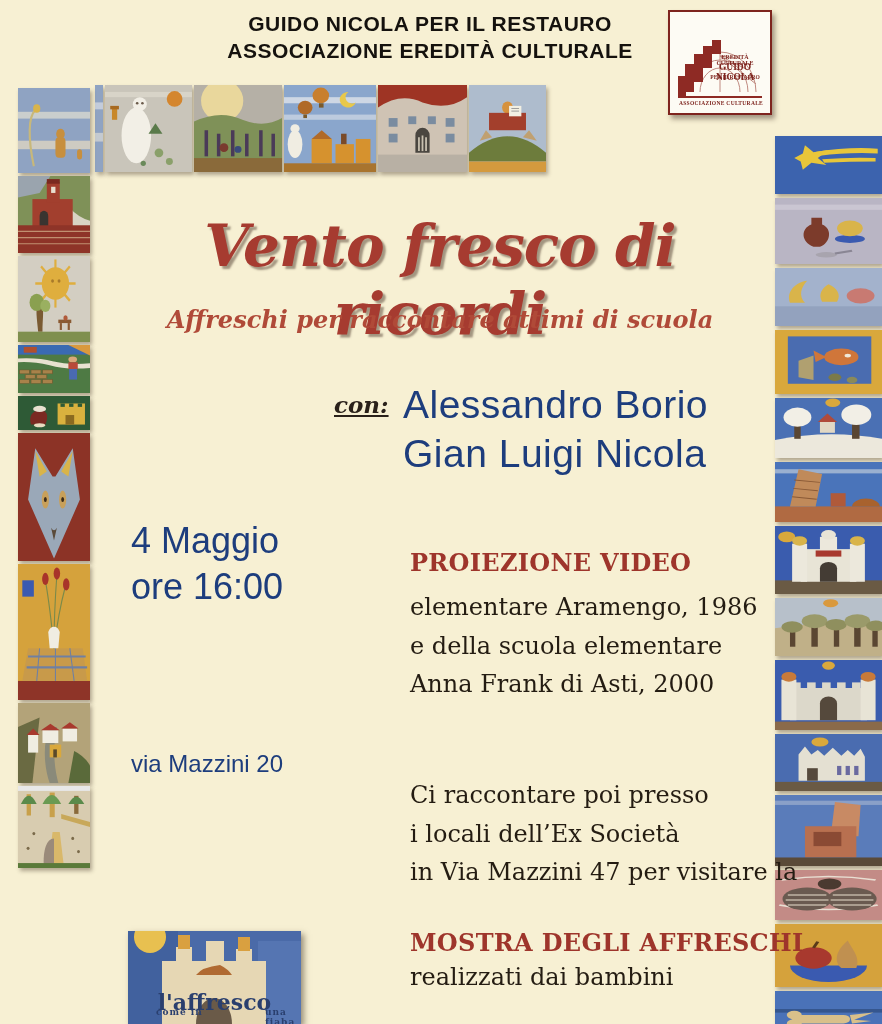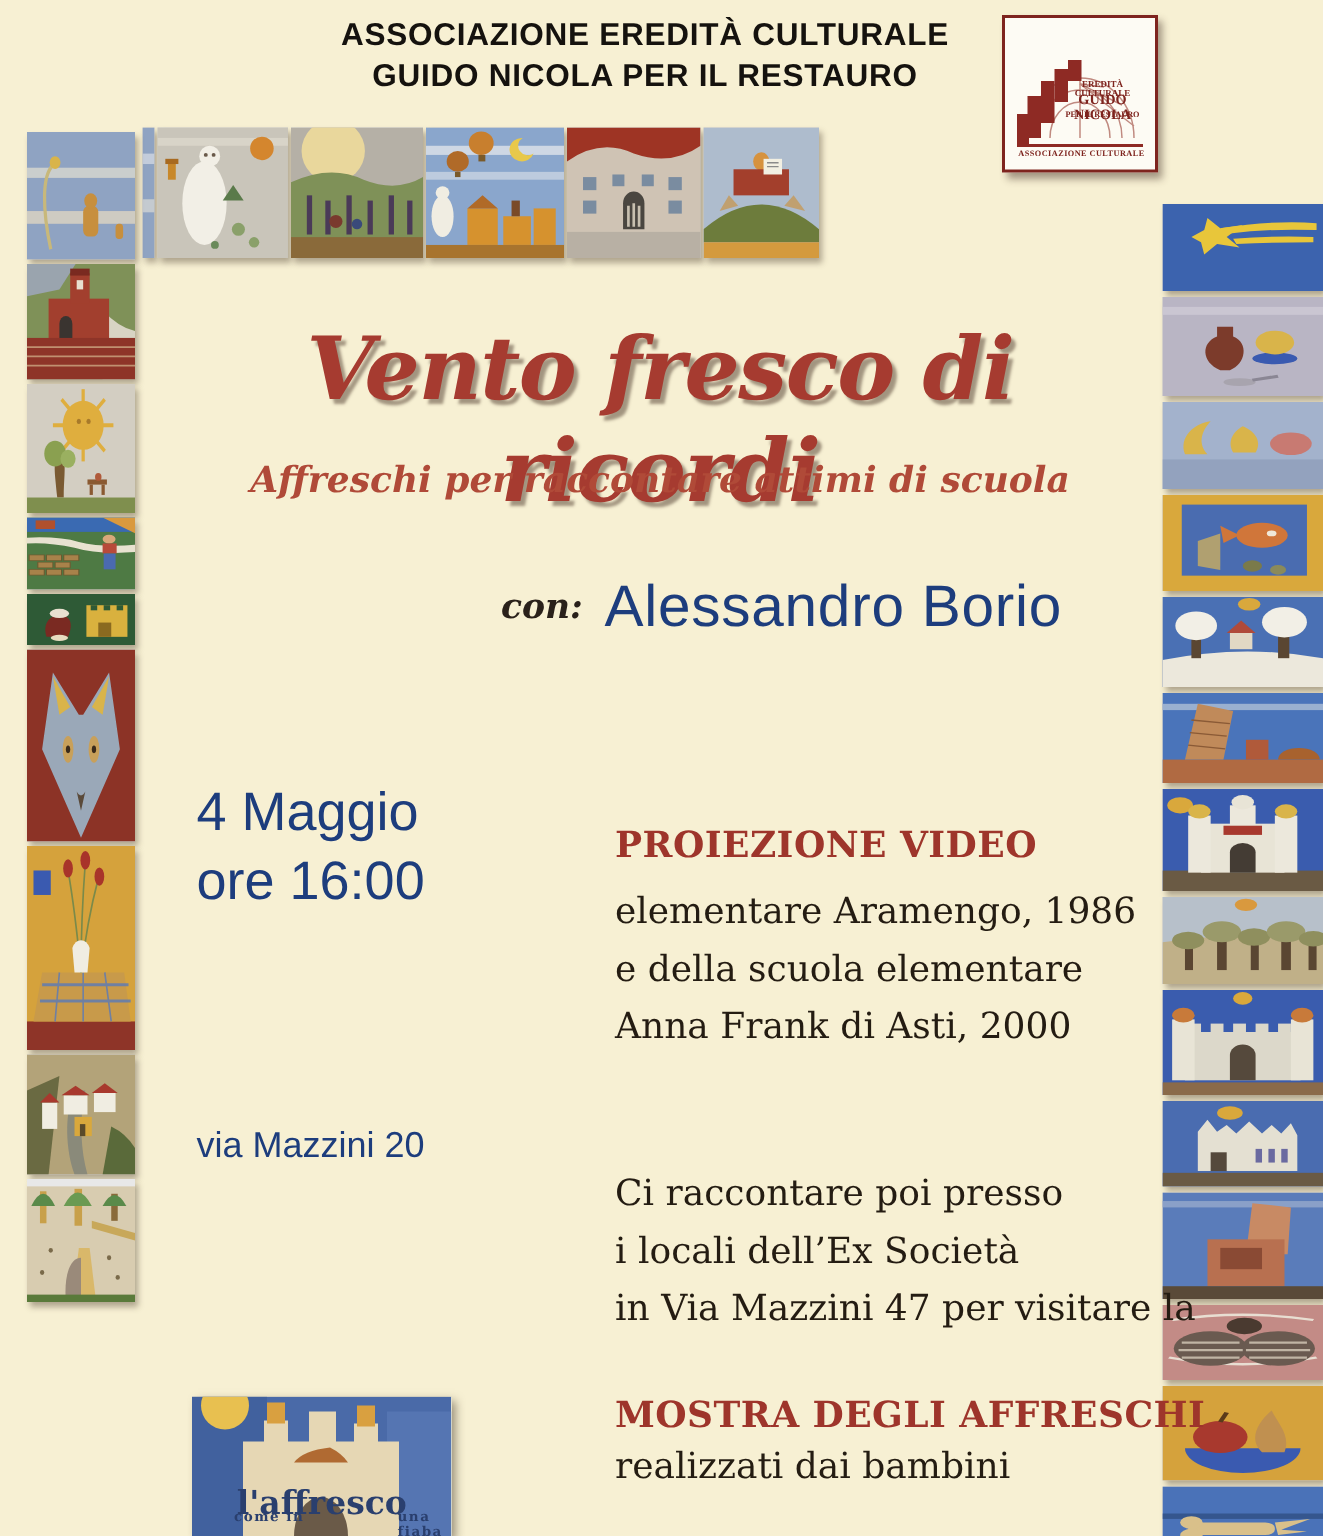--- a/index.html
+++ b/index.html
@@ -28,21 +28,21 @@
   .col-right{position:absolute;left:775px;top:136px;width:107px;display:flex;flex-direction:column;gap:4px;}
   
   .title{position:absolute;left:90px;top:212px;width:700px;text-align:center;
     font-family:"DejaVu Serif","Liberation Serif",serif;font-style:italic;font-weight:bold;
     font-size:58px;color:#a63b30;text-shadow:3px 3px 2px rgba(92,74,60,.55);letter-spacing:-1px;}
   .subtitle{position:absolute;left:90px;top:305px;width:700px;text-align:center;
     font-family:"DejaVu Serif","Liberation Serif",serif;font-style:italic;font-weight:bold;
     font-size:24px;color:#b04a38;}
   .con-label{position:absolute;left:334px;top:391px;
     font-family:"DejaVu Serif","Liberation Serif",serif;font-style:italic;font-weight:bold;
-    font-size:23px;color:#2a211a;}
+    font-size:23px;color:#2a211a;text-decoration:underline;}
   .names{position:absolute;left:403px;top:380px;color:#1d3d7d;font-size:39px;line-height:49px;letter-spacing:.5px;}
   .when{position:absolute;left:131px;top:518px;color:#1d3d7d;font-size:36px;line-height:46px;}
   .address{position:absolute;left:131px;top:750px;color:#1d3d7d;font-size:24px;}
   .venue{position:absolute;left:131px;top:812px;color:#1d3d7d;font-size:24px;line-height:32px;}
   .serifline{font-family:"DejaVu Serif","Liberation Serif",serif;color:#241c12;font-size:24px;}
   .redhead{font-family:"DejaVu Serif","Liberation Serif",serif;color:#9e352b;font-weight:bold;font-size:24px;letter-spacing:.3px;}
   .video-head{position:absolute;left:410px;top:548px;}
   .video-body{position:absolute;left:410px;top:588px;line-height:38.5px;}
   .move-body{position:absolute;left:410px;top:776px;line-height:38.5px;}
   .mostra-head{position:absolute;left:410px;top:928px;}
@@ -56,22 +56,22 @@
   .cover .bs{position:absolute;top:76px;font-family:"DejaVu Serif","Liberation Serif",serif;
     font-weight:bold;font-size:9px;color:#2a3f6e;letter-spacing:1px;}
   .cover .bsl{left:28px;text-align:center;} .cover .bsr{left:105px;margin-left:32px;}
 </style>
 </head>
 <body>
 
 <div class="poster">
 
   <div class="header">
+    <div>GUIDO NICOLA PER IL RESTAURO</div>
     <div>ASSOCIAZIONE EREDITÀ CULTURALE</div>
-    <div>GUIDO NICOLA PER IL RESTAURO</div>
   </div>
 
   <div class="logo">
     <svg width="100" height="101" viewBox="0 0 100 101">
       <g stroke="#c08a80" stroke-width="1" fill="none">
         <path d="M14,80 A36,40 0 0 1 86,80"></path>
         <path d="M22,80 A28,32 0 0 1 78,80"></path>
         <path d="M30,80 A20,24 0 0 1 70,80"></path>
         <line x1="50" y1="40" x2="50" y2="80"></line>
         <line x1="50" y1="44" x2="78" y2="58"></line>
@@ -551,20 +551,21 @@
       </svg>
     </div>
   </div>
 
   <div class="title">Vento fresco di ricordi</div>
   <div class="subtitle">Affreschi per raccontare attimi di scuola</div>
 
   <div class="con-label">con:</div>
   <div class="names">
     <div>Alessandro Borio</div>
+    <div>Gian Luigi Nicola</div>
   </div>
 
   <div class="when">
     <div>4 Maggio</div>
     <div>ore 16:00</div>
   </div>
 
   <div class="address">via Mazzini 20</div>
 
   <div class="video-head redhead">PROIEZIONE VIDEO</div>

